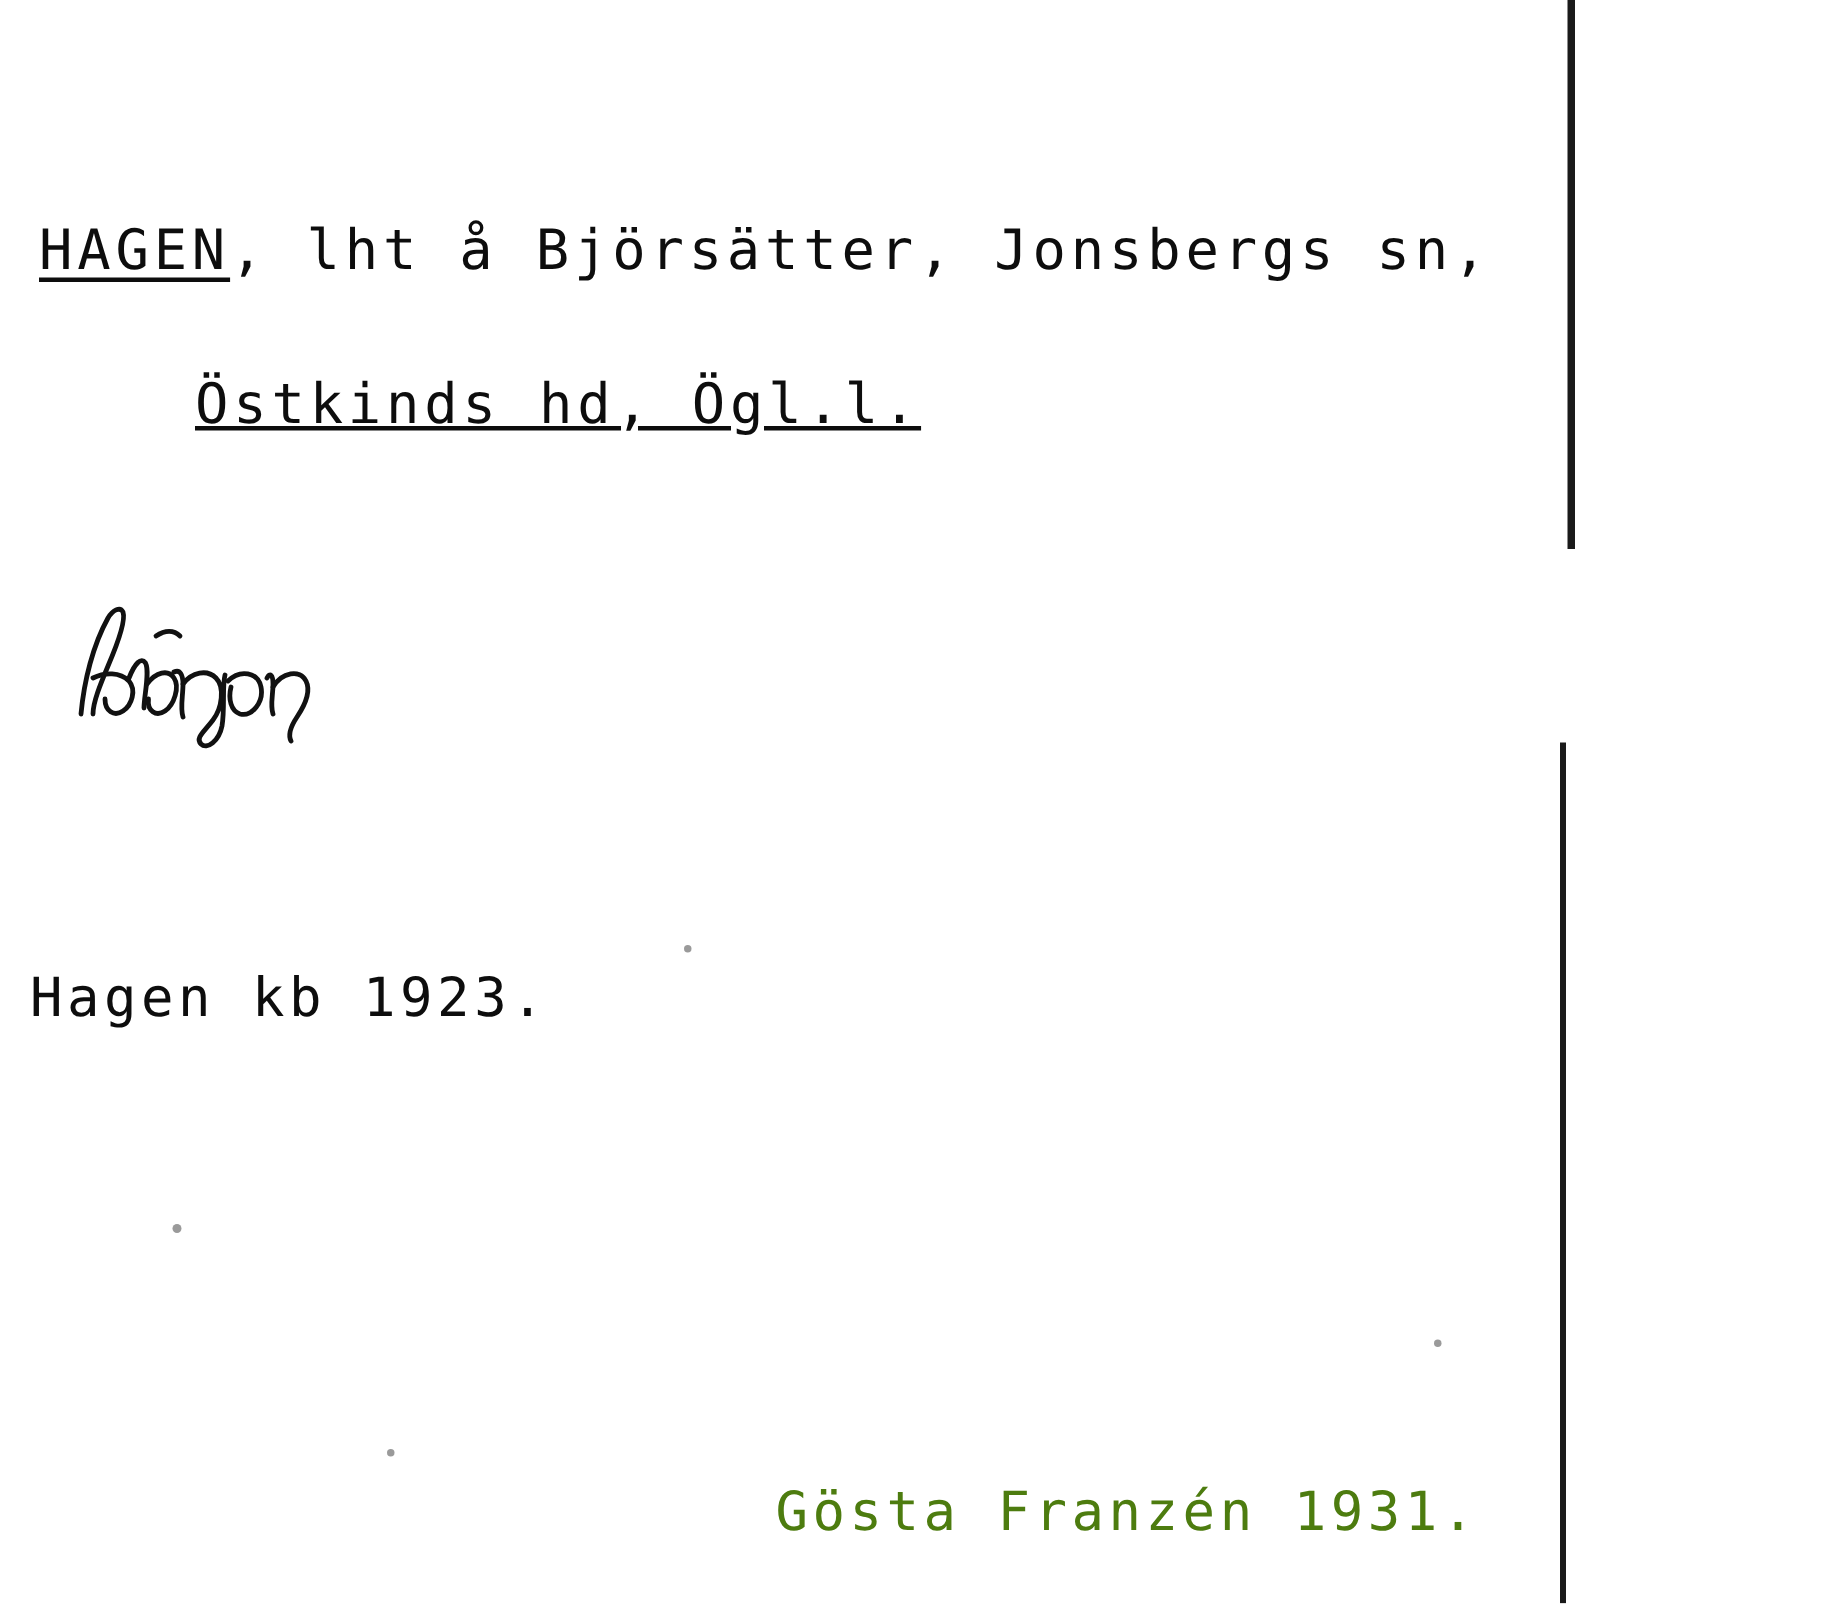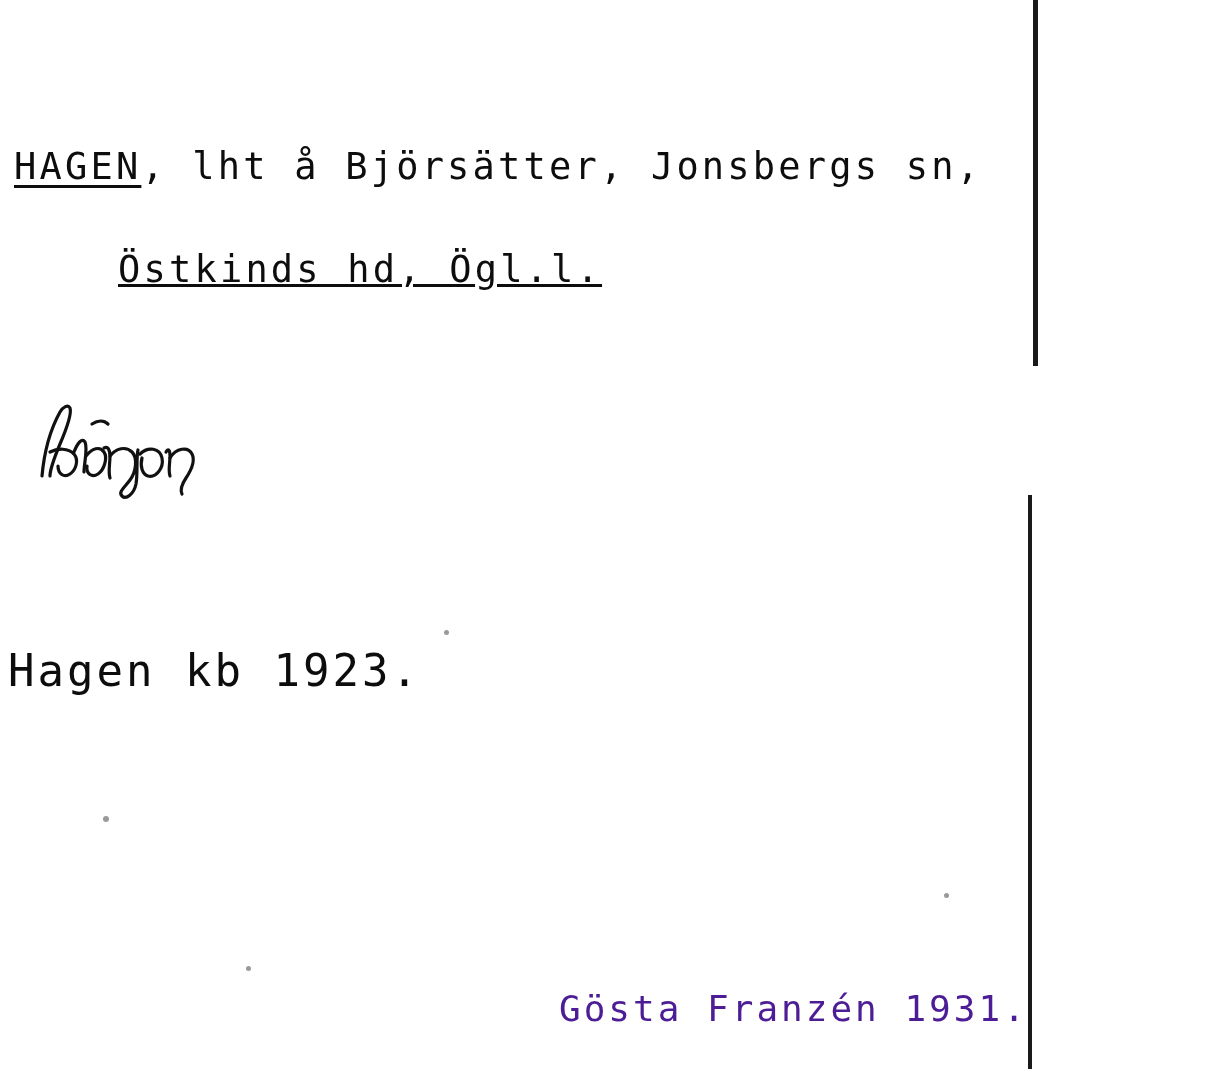--- a/index.html
+++ b/index.html
@@ -9,20 +9,21 @@
   }
   body {
     font-family: "DejaVu Sans Mono", monospace;
   }
   #card {
     position: relative;
     width: 1056px;
     height: 1069px;
     background: #ffffff;
     overflow: hidden;
+    margin-left: 12px;
   }
   
   .edge-bar {
     position: absolute;
     background: #1a1a1a;
   }
   .edge-bar.top {
     right: 18px;
     top: 0;
     width: 5px;
@@ -68,32 +69,32 @@
     position: absolute;
     left: 30px;
     top: 398px;
     width: 260px;
     height: 110px;
   }
   .body-line {
     position: absolute;
     left: 8px;
     top: 645px;
-    font-size: 44px;
+    font-size: 36px;
     letter-spacing: 3px;
     color: #0d0d0d;
     white-space: nowrap;
   }
   .signature {
     position: absolute;
-    left: 559px;
+    left: 505px;
     top: 988px;
     font-size: 36px;
     letter-spacing: 3px;
-    color: #4c1d95;
+    color: #4d7c0f;
     white-space: nowrap;
   }
 </style>
 </head>
 <body>
 
 <div id="card">
 
   <div class="edge-bar top"></div>
   <div class="edge-bar bottom"></div>

